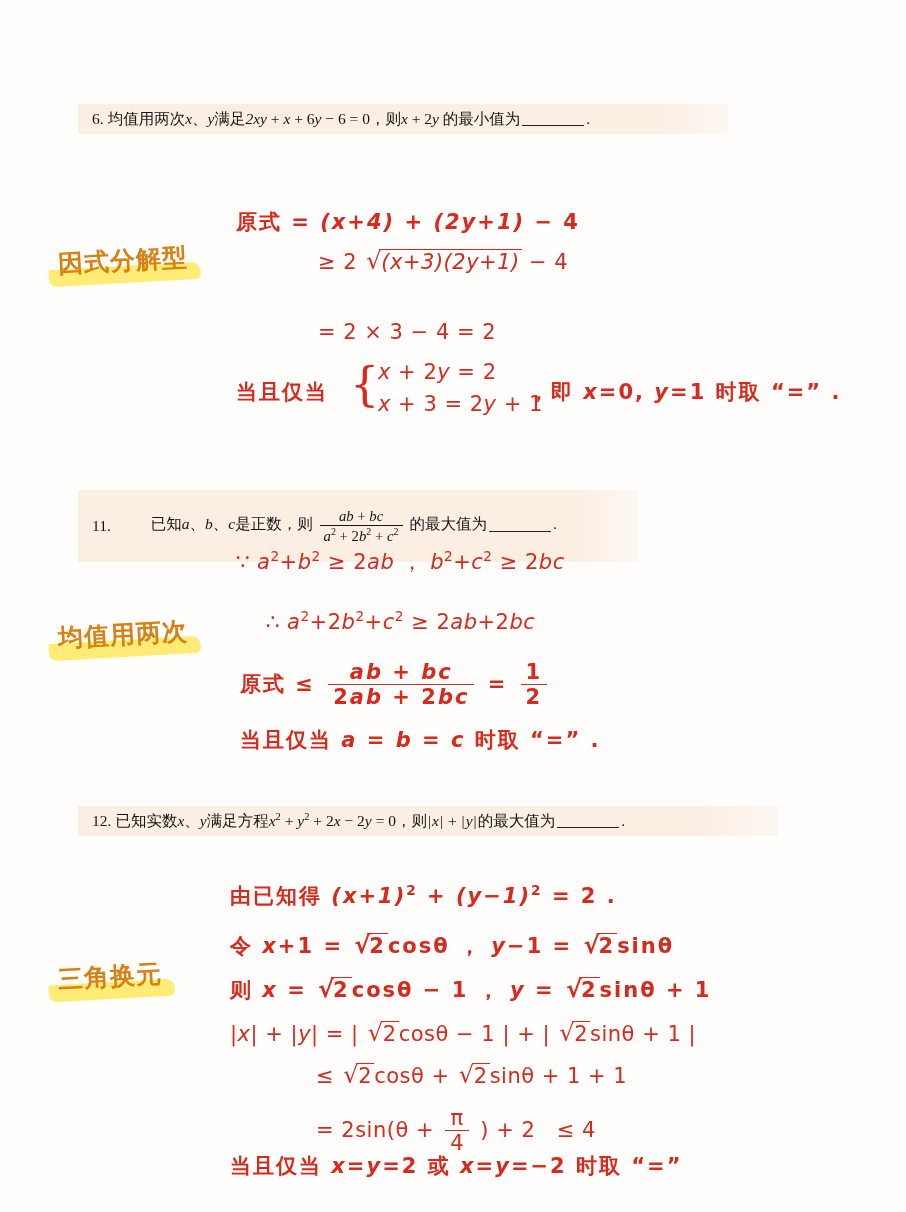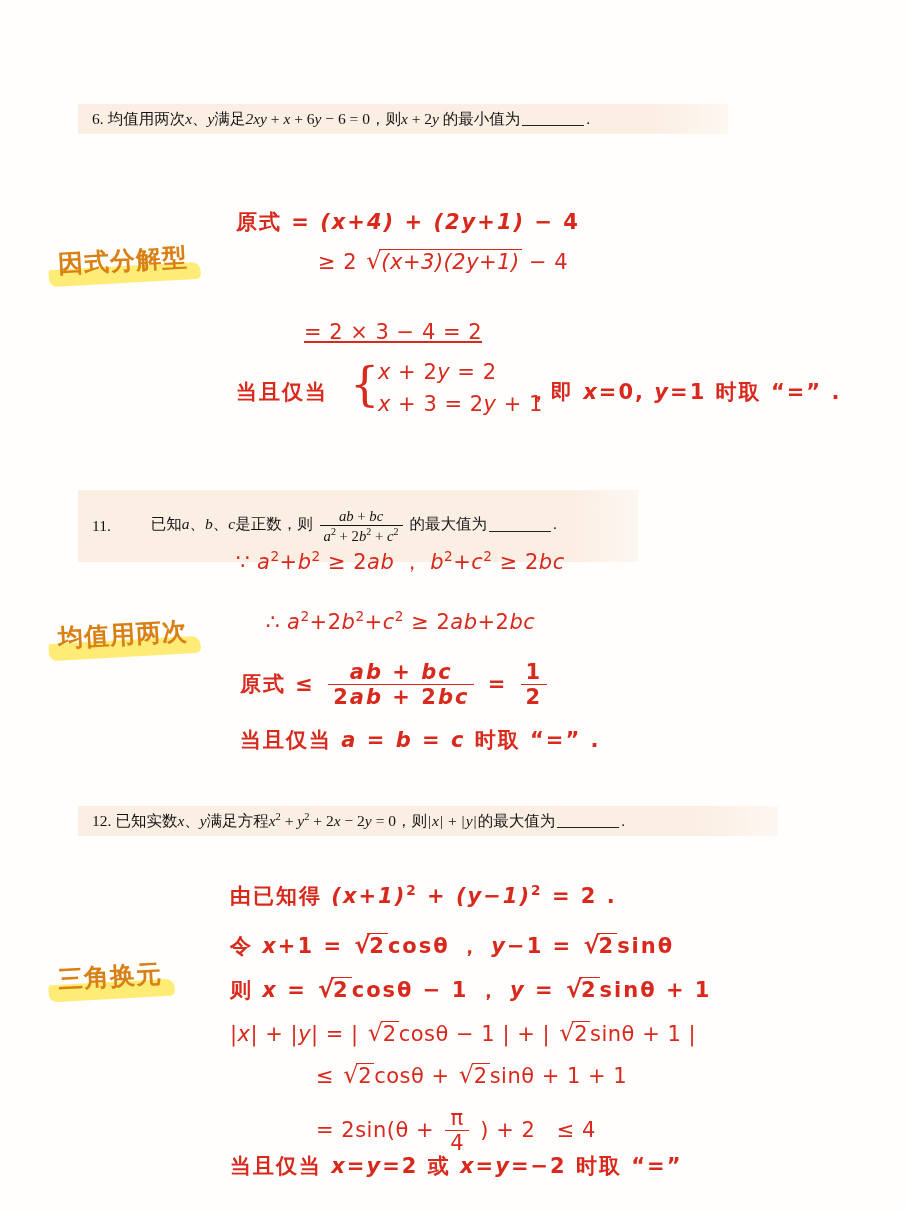--- a/index.html
+++ b/index.html
@@ -157,21 +157,21 @@
   <div class="tag" style="left:52px; top:242px;">
     <span>因式分解型</span>
   </div>
 
   <div class="hw cn" style="left:236px; top:208px;">
     原式 = <i>(x+4)</i> + <i>(2y+1)</i> − 4
   </div>
   <div class="hw" style="left:318px; top:248px;">
     ≥ 2 <span class="sqrt"><span class="rad">√</span><span class="bar"><i>(x+3)(2y+1)</i></span></span> − 4
   </div>
-  <div class="hw" style="left:304px; top:320px;text-decoration:underline;">
+  <div class="hw" style="left:318px; top:320px;">
     = 2 × 3 − 4 = 2
   </div>
   <div class="hw cn" style="left:236px; top:378px;">
     当且仅当
   </div>
   <div class="brace" style="left:350px; top:361px;">{</div>
   <div class="hw" style="left:378px; top:360px;">
     <i>x</i> + 2<i>y</i> = 2
   </div>
   <div class="hw" style="left:378px; top:392px;">

